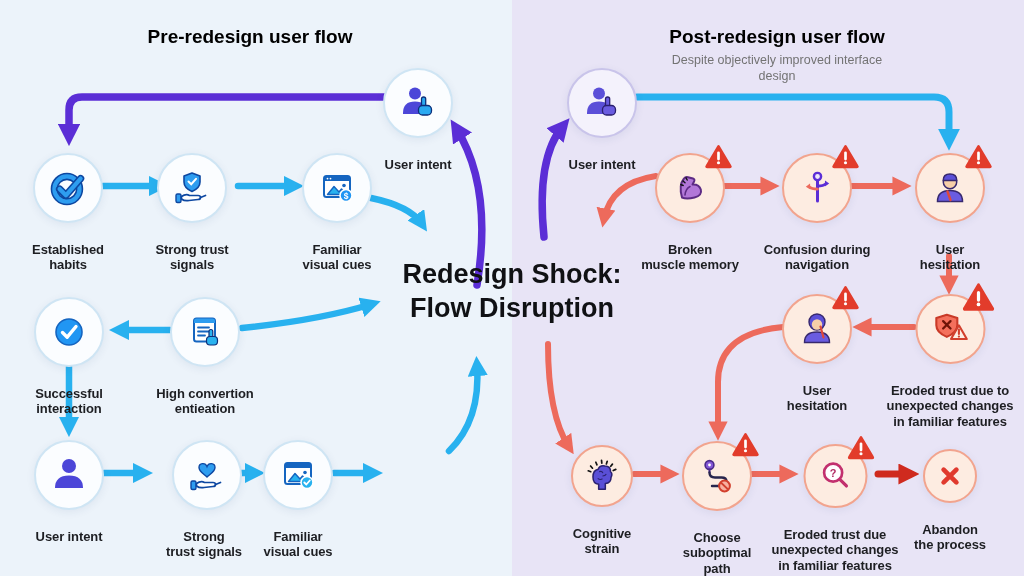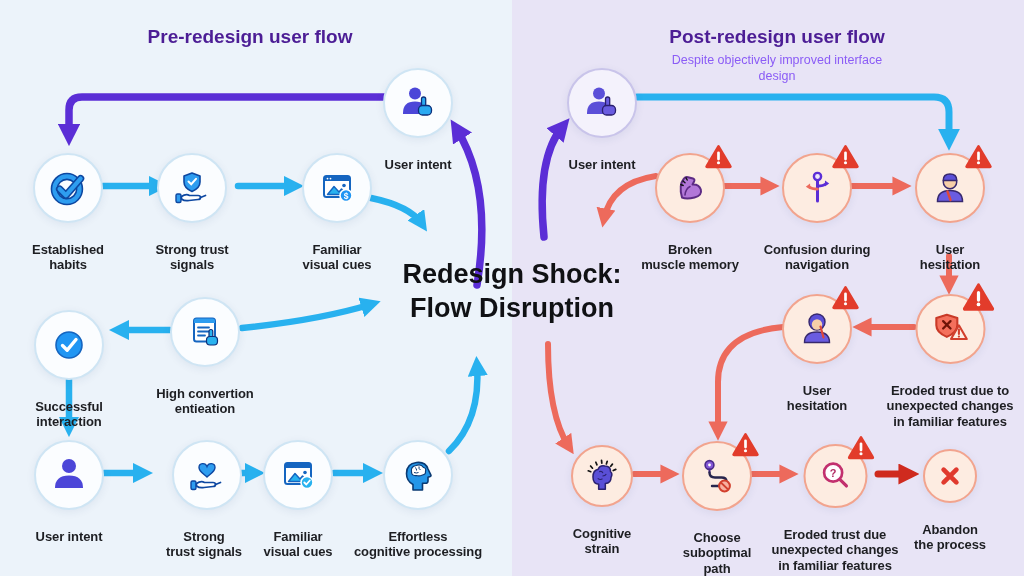--- a/index.html
+++ b/index.html
@@ -2,22 +2,22 @@
 <html><head>
 <meta charset="utf-8">
 <style>
   html,body{margin:0;padding:0;}
   body{font-family:"Liberation Sans","DejaVu Sans",sans-serif;}
   .canvas{position:relative;width:1024px;height:576px;overflow:hidden;background:#ecf3fa;}
   .bg-half{position:absolute;top:0;height:576px;width:512px;}
   .bg-left{left:0;background:#ecf3fa;}
   .bg-right{left:512px;background:#e8e4f6;}
   .arrows{position:absolute;left:0;top:0;pointer-events:none;}
-  .heading{position:absolute;transform:translateX(-50%);font-weight:bold;font-size:19px;color:#4c1d95;white-space:nowrap;}
-  .subheading{position:absolute;transform:translateX(-50%);font-size:12.5px;color:#8b5cf6;text-align:center;white-space:pre-line;line-height:1.3;}
+  .heading{position:absolute;transform:translateX(-50%);font-weight:bold;font-size:19px;color:#000000;white-space:nowrap;}
+  .subheading{position:absolute;transform:translateX(-50%);font-size:12.5px;color:#737373;text-align:center;white-space:pre-line;line-height:1.3;}
   .center-title{position:absolute;transform:translateX(-50%);text-align:center;font-weight:bold;font-size:27px;line-height:1.26;color:#101114;white-space:nowrap;}
   .node{position:absolute;display:flex;flex-direction:column;align-items:center;gap:19px;transform:translateX(-50%);}
   .circle{position:relative;width:66px;height:66px;border-radius:50%;display:flex;align-items:center;justify-content:center;box-shadow:0 2px 8px rgba(40,70,120,.08);}
   .c-blue{background:#fbfdff;border:2px solid #cfe5f4;}
   .c-red{background:#fdece1;border:2px solid #f2a48e;}
   .label{font-size:13px;font-weight:bold;color:#1d1e22;text-align:center;white-space:pre-line;line-height:1.18;letter-spacing:-.1px;}
   .warn{position:absolute;right:-9px;top:-11px;width:27px;height:25px;}
   .warn.big{width:32px;height:30px;right:-11px;top:-14px;}
 </style>
 </head>
@@ -132,21 +132,21 @@
         <circle cx="27" cy="17.5" r="1.8" fill="#1565c0"></circle>
         <path d="M10.5 26.5 L17 18.5 L22 24 L24.5 21 L29.5 26.5 Z" fill="#29b2ef" stroke="#1565c0" stroke-width="1.4" stroke-linejoin="round"></path>
         <circle cx="29" cy="27.5" r="6" fill="#2196f3" stroke="#fff" stroke-width="1.6"></circle>
         <text x="29" y="30.6" text-anchor="middle" font-size="8.5" font-weight="bold" fill="#fff" font-family="Liberation Sans, sans-serif">$</text>
       </svg>
     </div>
     <div class="label">Familiar
 visual cues</div>
   </div>
 
-  <div class="node" style="left:69px;top:310px;width:120px;">
+  <div class="node" style="left:69px;top:297px;width:120px;">
     <div class="circle c-blue">
       <svg width="40" height="40" viewBox="0 0 40 40">
         <circle cx="20" cy="20" r="13" fill="#2196f3" stroke="#1565c0" stroke-width="1.6"></circle>
         <path d="M13.5 20.5 L18.2 25.2 L27 14.5" fill="none" stroke="#fff" stroke-width="3.4" stroke-linecap="round" stroke-linejoin="round"></path>
       </svg>
     </div>
     <div class="label">Successful
 interaction</div>
   </div>
 
@@ -197,31 +197,20 @@
         <circle cx="27" cy="17.5" r="1.8" fill="#1565c0"></circle>
         <path d="M10.5 26.5 L17 18.5 L22 24 L24.5 21 L29.5 26.5 Z" fill="#29b2ef" stroke="#1565c0" stroke-width="1.4" stroke-linejoin="round"></path>
         <circle cx="29" cy="27.5" r="6" fill="#29b2ef" stroke="#fff" stroke-width="1.6"></circle>
         <path d="M26.3 27.5 L28.3 29.5 L31.8 25.5" fill="none" stroke="#fff" stroke-width="1.8" stroke-linecap="round"></path>
       </svg>
     </div>
     <div class="label">Familiar
 visual cues</div>
   </div>
 
-  <div class="node" style="left:418px;top:440px;width:190px;">
-    <div class="circle c-blue">
-      <svg width="40" height="40" viewBox="0 0 40 40">
-        <path d="M15 35 V29.5 Q8.5 26 8.5 18.5 Q8.5 8.5 18.5 7.5 Q27.5 6.5 30 14 L32.8 19.8 Q33.4 21 32.2 21.5 L30 22.3 V26 Q30 28.3 27.5 28.3 H24.5 V35 Z" fill="#2496e8" stroke="#0b3a73" stroke-width="1.6" stroke-linejoin="round"></path>
-        <path d="M13.5 17 Q12.5 11.5 18 10.5 Q23 8.5 25.5 12.5 Q28.5 13 27.5 16.5 Q28 19.5 24.5 20 Q21 21.5 18.5 20.5 Q13.5 21 13.5 17 Z" fill="#fff" stroke="#0b3a73" stroke-width="1.2"></path>
-        <path d="M17 12.5 q2 1 1.5 3 M21 11.5 q-.5 2.5 1.5 3.5 M16 17.5 q2.5 1 4.5 0" fill="none" stroke="#0b3a73" stroke-width="1"></path>
-      </svg>
-    </div>
-    <div class="label">Effortless
-cognitive processing</div>
-  </div>
 
   <div class="node" style="left:602px;top:68px;width:100px;">
     <div class="circle c-blue" style="background:#f4f2fc;border-color:#c9c4ea;">
       <svg width="40" height="40" viewBox="0 0 40 40">
         <circle cx="17" cy="10.5" r="6" fill="#5b4fd8"></circle>
         <path d="M5 30 Q5 18.5 17 18.5 Q29 18.5 29 30 V31 H5 Z" fill="#5b4fd8"></path>
         <g fill="#6a5ce0" stroke="#2a1f6e" stroke-width="1.3">
           <rect x="23.5" y="14" width="4.2" height="11" rx="2.1"></rect>
           <rect x="20.5" y="22.5" width="13" height="9.5" rx="4"></rect>
         </g>

